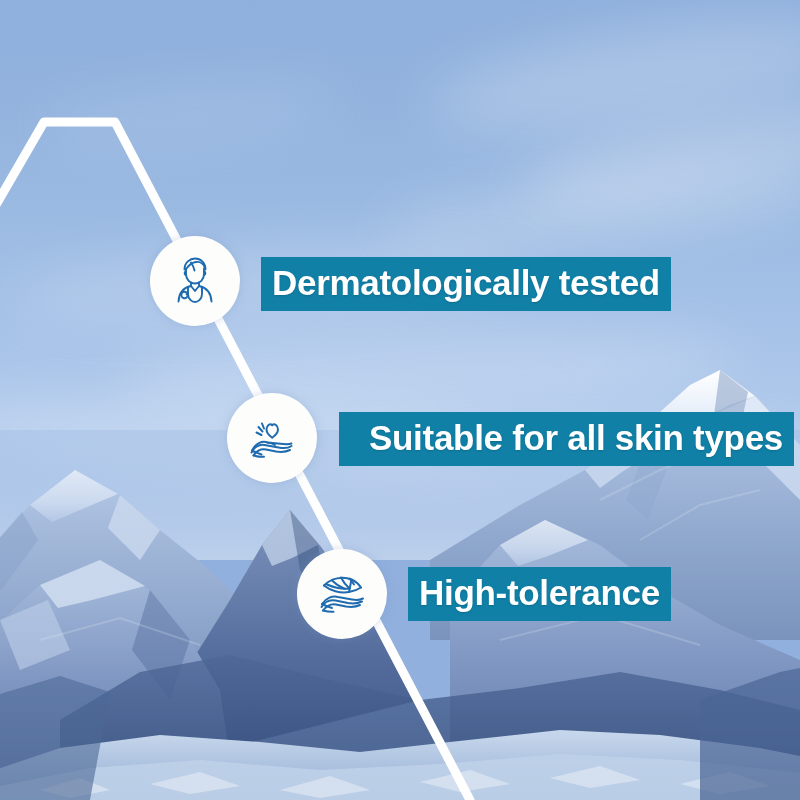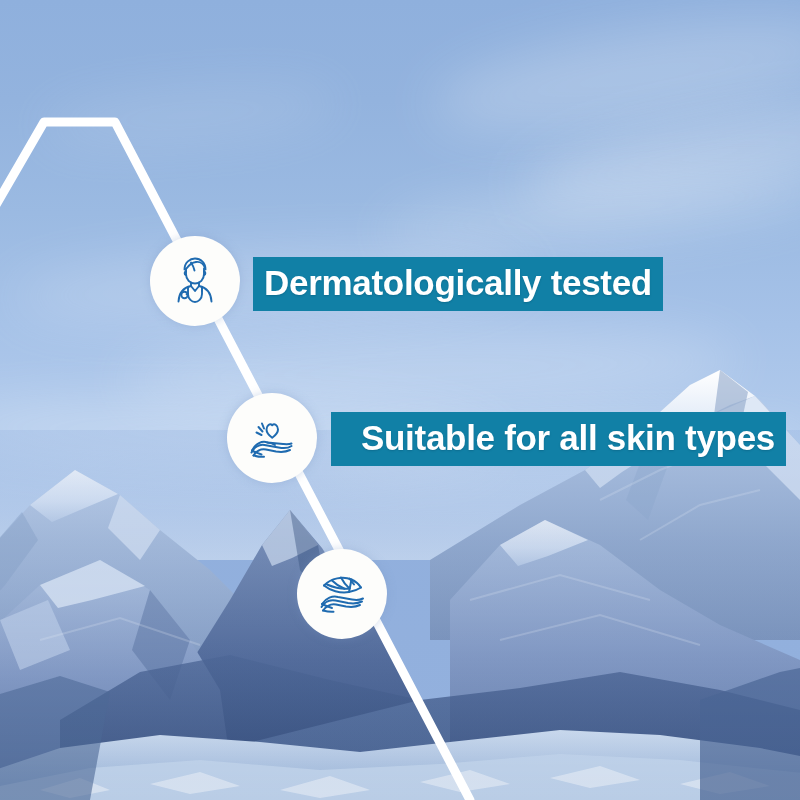--- a/index.html
+++ b/index.html
@@ -97,20 +97,21 @@
     display: inline-block;
     color: #ffffff;
     font-family: "Liberation Sans", sans-serif;
     font-weight: bold;
     font-size: 35px;
     line-height: 46px;
     letter-spacing: -0.3px;
     white-space: nowrap;
     padding: 3px 11px 5px 11px;
     text-shadow: 0 1px 2px rgba(0,50,80,0.25);
+    margin-left: 8px;
   }
   .l1 { left: 253px; top: 257px; }
   .l2 { left: 331px; top: 412px; }
   .l3 { left: 400px; top: 567px; }
 </style>
 </head>
 <body>
 
 <div id="stage">
 
@@ -295,14 +296,15 @@
         <path d="M 9 39 C 12 40.5 15.5 42 19 43"></path>
         <path d="M 10 45.5 C 13.5 46.5 17 47 20.5 46.8"></path>
       </g>
     </svg>
   </div>
 
   <div class="badge l1" style="background-color: rgb(17, 128, 166); color: rgb(255, 255, 255);">Dermatologically tested</div>
 
   <div class="badge l2" style="background-color: rgb(17, 128, 166); color: rgb(255, 255, 255); padding-left: 30px;">Suitable for all skin types</div>
 
+  <div class="badge l3" style="background-color: rgb(17, 128, 166); color: rgb(255, 255, 255);">High-tolerance</div>
 
 </div>
 
 </body></html>

